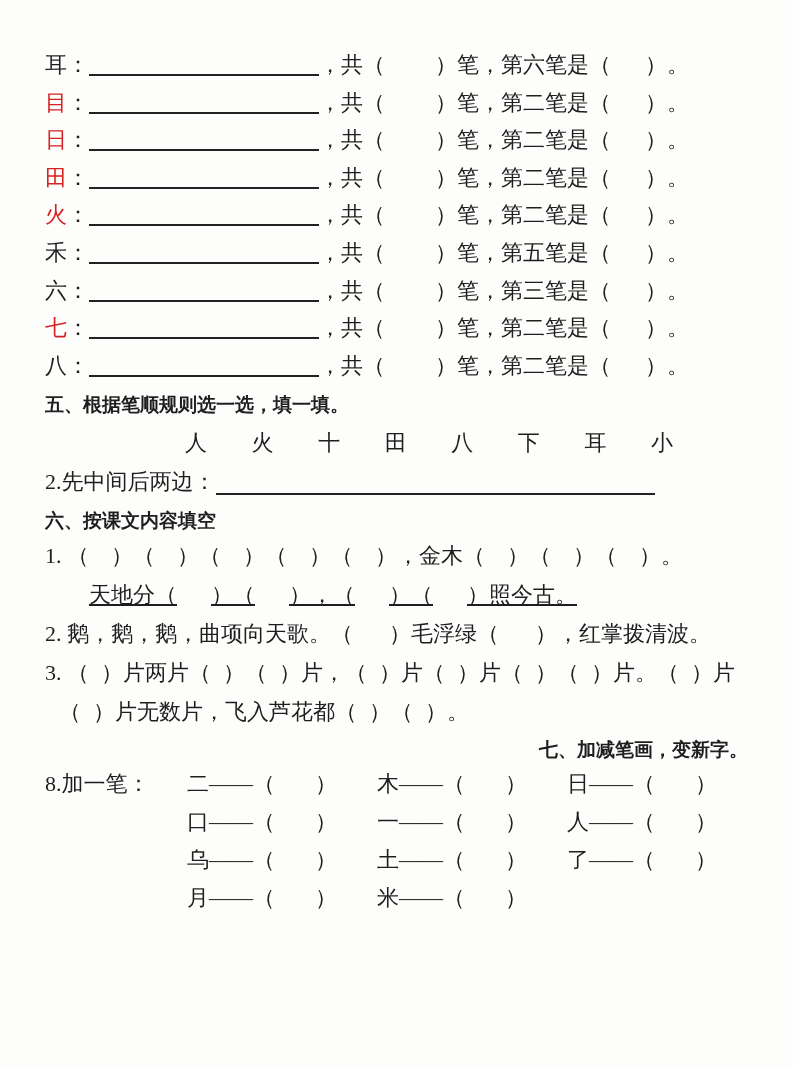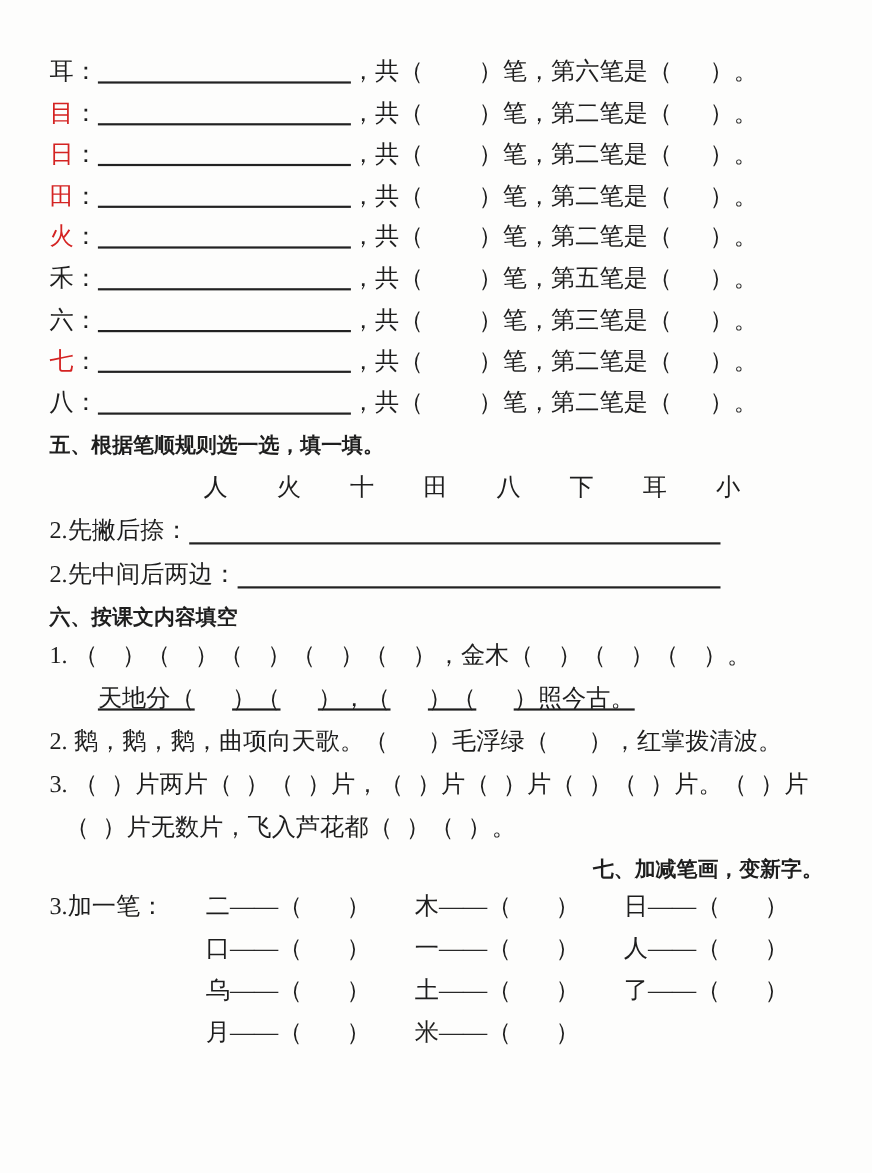--- a/index.html
+++ b/index.html
@@ -117,44 +117,40 @@
       <span>十</span>
       <span>田</span>
       <span>八</span>
       <span>下</span>
       <span>耳</span>
       <span>小</span>
     </div>
 
   <div id="five-items">
       <div class="five-item">
-        <span class="lbl">2.先撇后捺：</span>
-        <span class="fill-line"></span>
-      </div>
-      <div class="five-item">
         <span class="lbl">2.先中间后两边：</span>
         <span class="fill-line"></span>
       </div>
     </div>
 
   <h2 class="heading" id="six-heading">六、按课文内容填空</h2>
 
   <div id="six-lines">
       <div class="six-line" style="padding-left: 0px;">1. （<span class="gap" style="width: 22px;"></span>）（<span class="gap" style="width: 22px;"></span>）（<span class="gap" style="width: 22px;"></span>）（<span class="gap" style="width: 22px;"></span>）（<span class="gap" style="width: 22px;"></span>），金木（<span class="gap" style="width: 22px;"></span>）（<span class="gap" style="width: 22px;"></span>）（<span class="gap" style="width: 22px;"></span>）。</div>
       <div class="six-line" style="padding-left: 44px; text-decoration: underline;">天地分（<span class="gap" style="width: 34px;"></span>）（<span class="gap" style="width: 34px;"></span>），（<span class="gap" style="width: 34px;"></span>）（<span class="gap" style="width: 34px;"></span>）照今古。</div>
       <div class="six-line" style="padding-left: 0px;">2. 鹅，鹅，鹅，曲项向天歌。（<span class="gap" style="width: 36px;"></span>）毛浮绿（<span class="gap" style="width: 36px;"></span>），红掌拨清波。</div>
       <div class="six-line" style="padding-left: 0px;">3. （<span class="gap" style="width: 12px;"></span>）片两片（<span class="gap" style="width: 12px;"></span>）（<span class="gap" style="width: 12px;"></span>）片，（<span class="gap" style="width: 12px;"></span>）片（<span class="gap" style="width: 12px;"></span>）片（<span class="gap" style="width: 12px;"></span>）（<span class="gap" style="width: 12px;"></span>）片。（<span class="gap" style="width: 12px;"></span>）片</div>
       <div class="six-line" style="padding-left: 14px;">（<span class="gap" style="width: 12px;"></span>）片无数片，飞入芦花都（<span class="gap" style="width: 12px;"></span>）（<span class="gap" style="width: 12px;"></span>）。</div>
     </div>
 
   <h2 class="heading" id="seven-heading">七、加减笔画，变新字。</h2>
 
   <div id="seven-rows">
       <div class="seven-row">
-        <span class="seven-label">3.加一笔：</span>
+        <span class="seven-label">8.加一笔：</span>
         <span class="seven-cell">二——（<span class="gap" style="width: 40px;"></span>）</span>
         <span class="seven-cell">木——（<span class="gap" style="width: 40px;"></span>）</span>
         <span class="seven-cell">日——（<span class="gap" style="width: 40px;"></span>）</span>
       </div>
       <div class="seven-row">
         <span class="seven-label"></span>
         <span class="seven-cell">口——（<span class="gap" style="width: 40px;"></span>）</span>
         <span class="seven-cell">一——（<span class="gap" style="width: 40px;"></span>）</span>
         <span class="seven-cell">人——（<span class="gap" style="width: 40px;"></span>）</span>
       </div>

